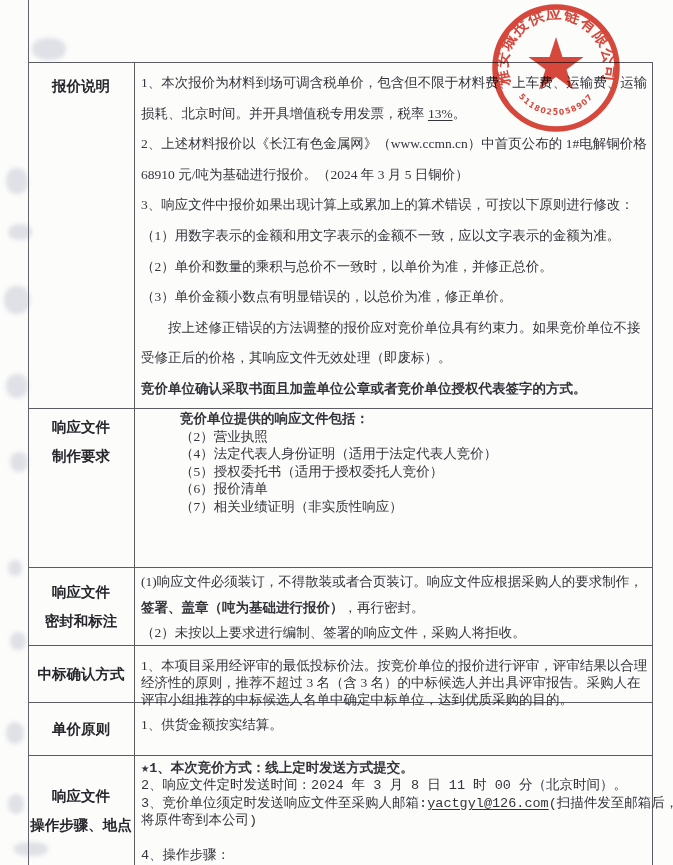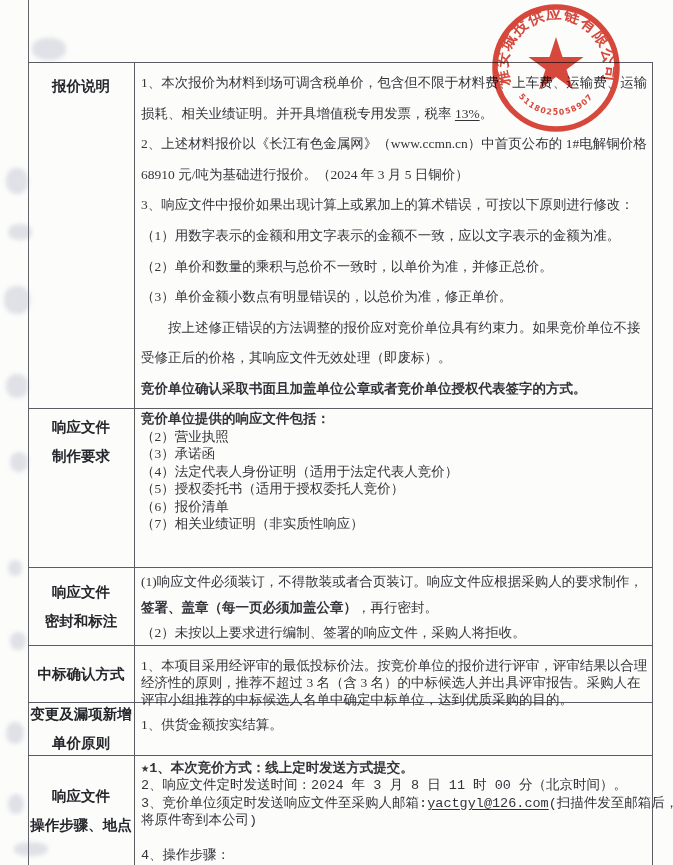--- a/index.html
+++ b/index.html
@@ -22,21 +22,21 @@
   .label-cell{
     flex:0 0 107px;width:107px;box-sizing:border-box;border-right:1px solid #5c5d63;
     display:flex;flex-direction:column;align-items:center;justify-content:center;
     font-weight:bold;font-size:14.5px;line-height:29px;color:#26272c;white-space:nowrap;
   }
   .r0 .label-cell{justify-content:flex-start;padding-top:9px;text-align:center;}
   .r1 .label-cell{justify-content:flex-start;padding-top:4px;}
   .content-cell{flex:1;box-sizing:border-box;padding:0 2px 0 6px;}
   .line{white-space:nowrap;font-size:13.5px;}
   .r0 .content-cell{padding-top:5px;}  .r0 .line{line-height:30.6px;}
-  .r1 .content-cell{padding-top:1px;}  .r1 .line{line-height:17.5px;}
+  .r1 .content-cell{padding-top:1px;margin-left:39px;}  .r1 .line{line-height:17.5px;}
   .r2 .content-cell{padding-top:1px;}  .r2 .line{line-height:25.5px;}
   .r3 .content-cell{padding-top:3px;margin-top:8px;}  .r3 .line{line-height:17.2px;}
   .r4 .content-cell{padding-top:13px;} .r4 .line{line-height:17px;}
   .r5 .content-cell{padding-top:4px;font-family:Liberation Mono, monospace;}  .r5 .line{line-height:17.4px;}
   .b{font-weight:bold;}
   .u{text-decoration:underline;text-underline-offset:2px;}
   
   .seal{position:absolute;left:480px;top:0;width:166px;height:146px;
         mix-blend-mode:multiply;opacity:.92;}
   
@@ -58,71 +58,69 @@
 
 <div class="vline"></div>
 
 <div class="doc-table">
     <div class="row r0">
       <div class="label-cell">
         <div class="label-line">报价说明</div>
       </div>
       <div class="content-cell">
         <div class="line"><span>1、本次报价为材料到场可调含税单价，包含但不限于材料费、上车费、运输费、运输</span></div>
-        <div class="line"><span>损耗、相关业绩证明。并开具增值税专用发票，税率 </span><span class="u">13%</span><span>。</span></div>
+        <div class="line"><span>损耗、北京时间。并开具增值税专用发票，税率 </span><span class="u">13%</span><span>。</span></div>
         <div class="line"><span>2、上述材料报价以《长江有色金属网》（www.ccmn.cn）中首页公布的 1#电解铜价格</span></div>
         <div class="line"><span>68910 元/吨为基础进行报价。（2024 年 3 月 5 日铜价）</span></div>
         <div class="line"><span>3、响应文件中报价如果出现计算上或累加上的算术错误，可按以下原则进行修改：</span></div>
         <div class="line"><span>（1）用数字表示的金额和用文字表示的金额不一致，应以文字表示的金额为准。</span></div>
         <div class="line"><span>（2）单价和数量的乘积与总价不一致时，以单价为准，并修正总价。</span></div>
         <div class="line"><span>（3）单价金额小数点有明显错误的，以总价为准，修正单价。</span></div>
         <div class="line"><span>　　按上述修正错误的方法调整的报价应对竞价单位具有约束力。如果竞价单位不接</span></div>
         <div class="line"><span>受修正后的价格，其响应文件无效处理（即废标）。</span></div>
         <div class="line b"><span>竞价单位确认采取书面且加盖单位公章或者竞价单位授权代表签字的方式。</span></div>
       </div>
     </div>
     <div class="row r1">
       <div class="label-cell">
         <div class="label-line">响应文件</div>
         <div class="label-line">制作要求</div>
       </div>
       <div class="content-cell">
         <div class="line b"><span>竞价单位提供的响应文件包括：</span></div>
         <div class="line"><span>（2）营业执照</span></div>
-        <div class="line"><span>（3）承诺函</span></div>
         <div class="line"><span>（4）法定代表人身份证明（适用于法定代表人竞价）</span></div>
         <div class="line"><span>（5）授权委托书（适用于授权委托人竞价）</span></div>
         <div class="line"><span>（6）报价清单</span></div>
         <div class="line"><span>（7）相关业绩证明（非实质性响应）</span></div>
       </div>
     </div>
     <div class="row r2">
       <div class="label-cell">
         <div class="label-line">响应文件</div>
         <div class="label-line">密封和标注</div>
       </div>
       <div class="content-cell">
         <div class="line"><span>(1)响应文件必须装订，不得散装或者合页装订。响应文件应根据采购人的要求制作，</span></div>
-        <div class="line"><span class="b">签署、盖章（每一页必须加盖公章）</span><span>，再行密封。</span></div>
+        <div class="line"><span class="b">签署、盖章（吨为基础进行报价）</span><span>，再行密封。</span></div>
         <div class="line"><span>（2）未按以上要求进行编制、签署的响应文件，采购人将拒收。</span></div>
       </div>
     </div>
     <div class="row r3">
       <div class="label-cell">
         <div class="label-line">中标确认方式</div>
       </div>
       <div class="content-cell">
         <div class="line"><span>1、本项目采用经评审的最低投标价法。按竞价单位的报价进行评审，评审结果以合理</span></div>
         <div class="line"><span>经济性的原则，推荐不超过 3 名（含 3 名）的中标候选人并出具评审报告。采购人在</span></div>
         <div class="line"><span>评审小组推荐的中标候选人名单中确定中标单位，达到优质采购的目的。</span></div>
       </div>
     </div>
     <div class="row r4">
       <div class="label-cell">
-        <div class="label-line">变更及漏项新增</div>
         <div class="label-line">单价原则</div>
       </div>
       <div class="content-cell">
         <div class="line"><span>1、供货金额按实结算。</span></div>
       </div>
     </div>
     <div class="row r5">
       <div class="label-cell">
         <div class="label-line">响应文件</div>
         <div class="label-line">操作步骤、地点</div>

